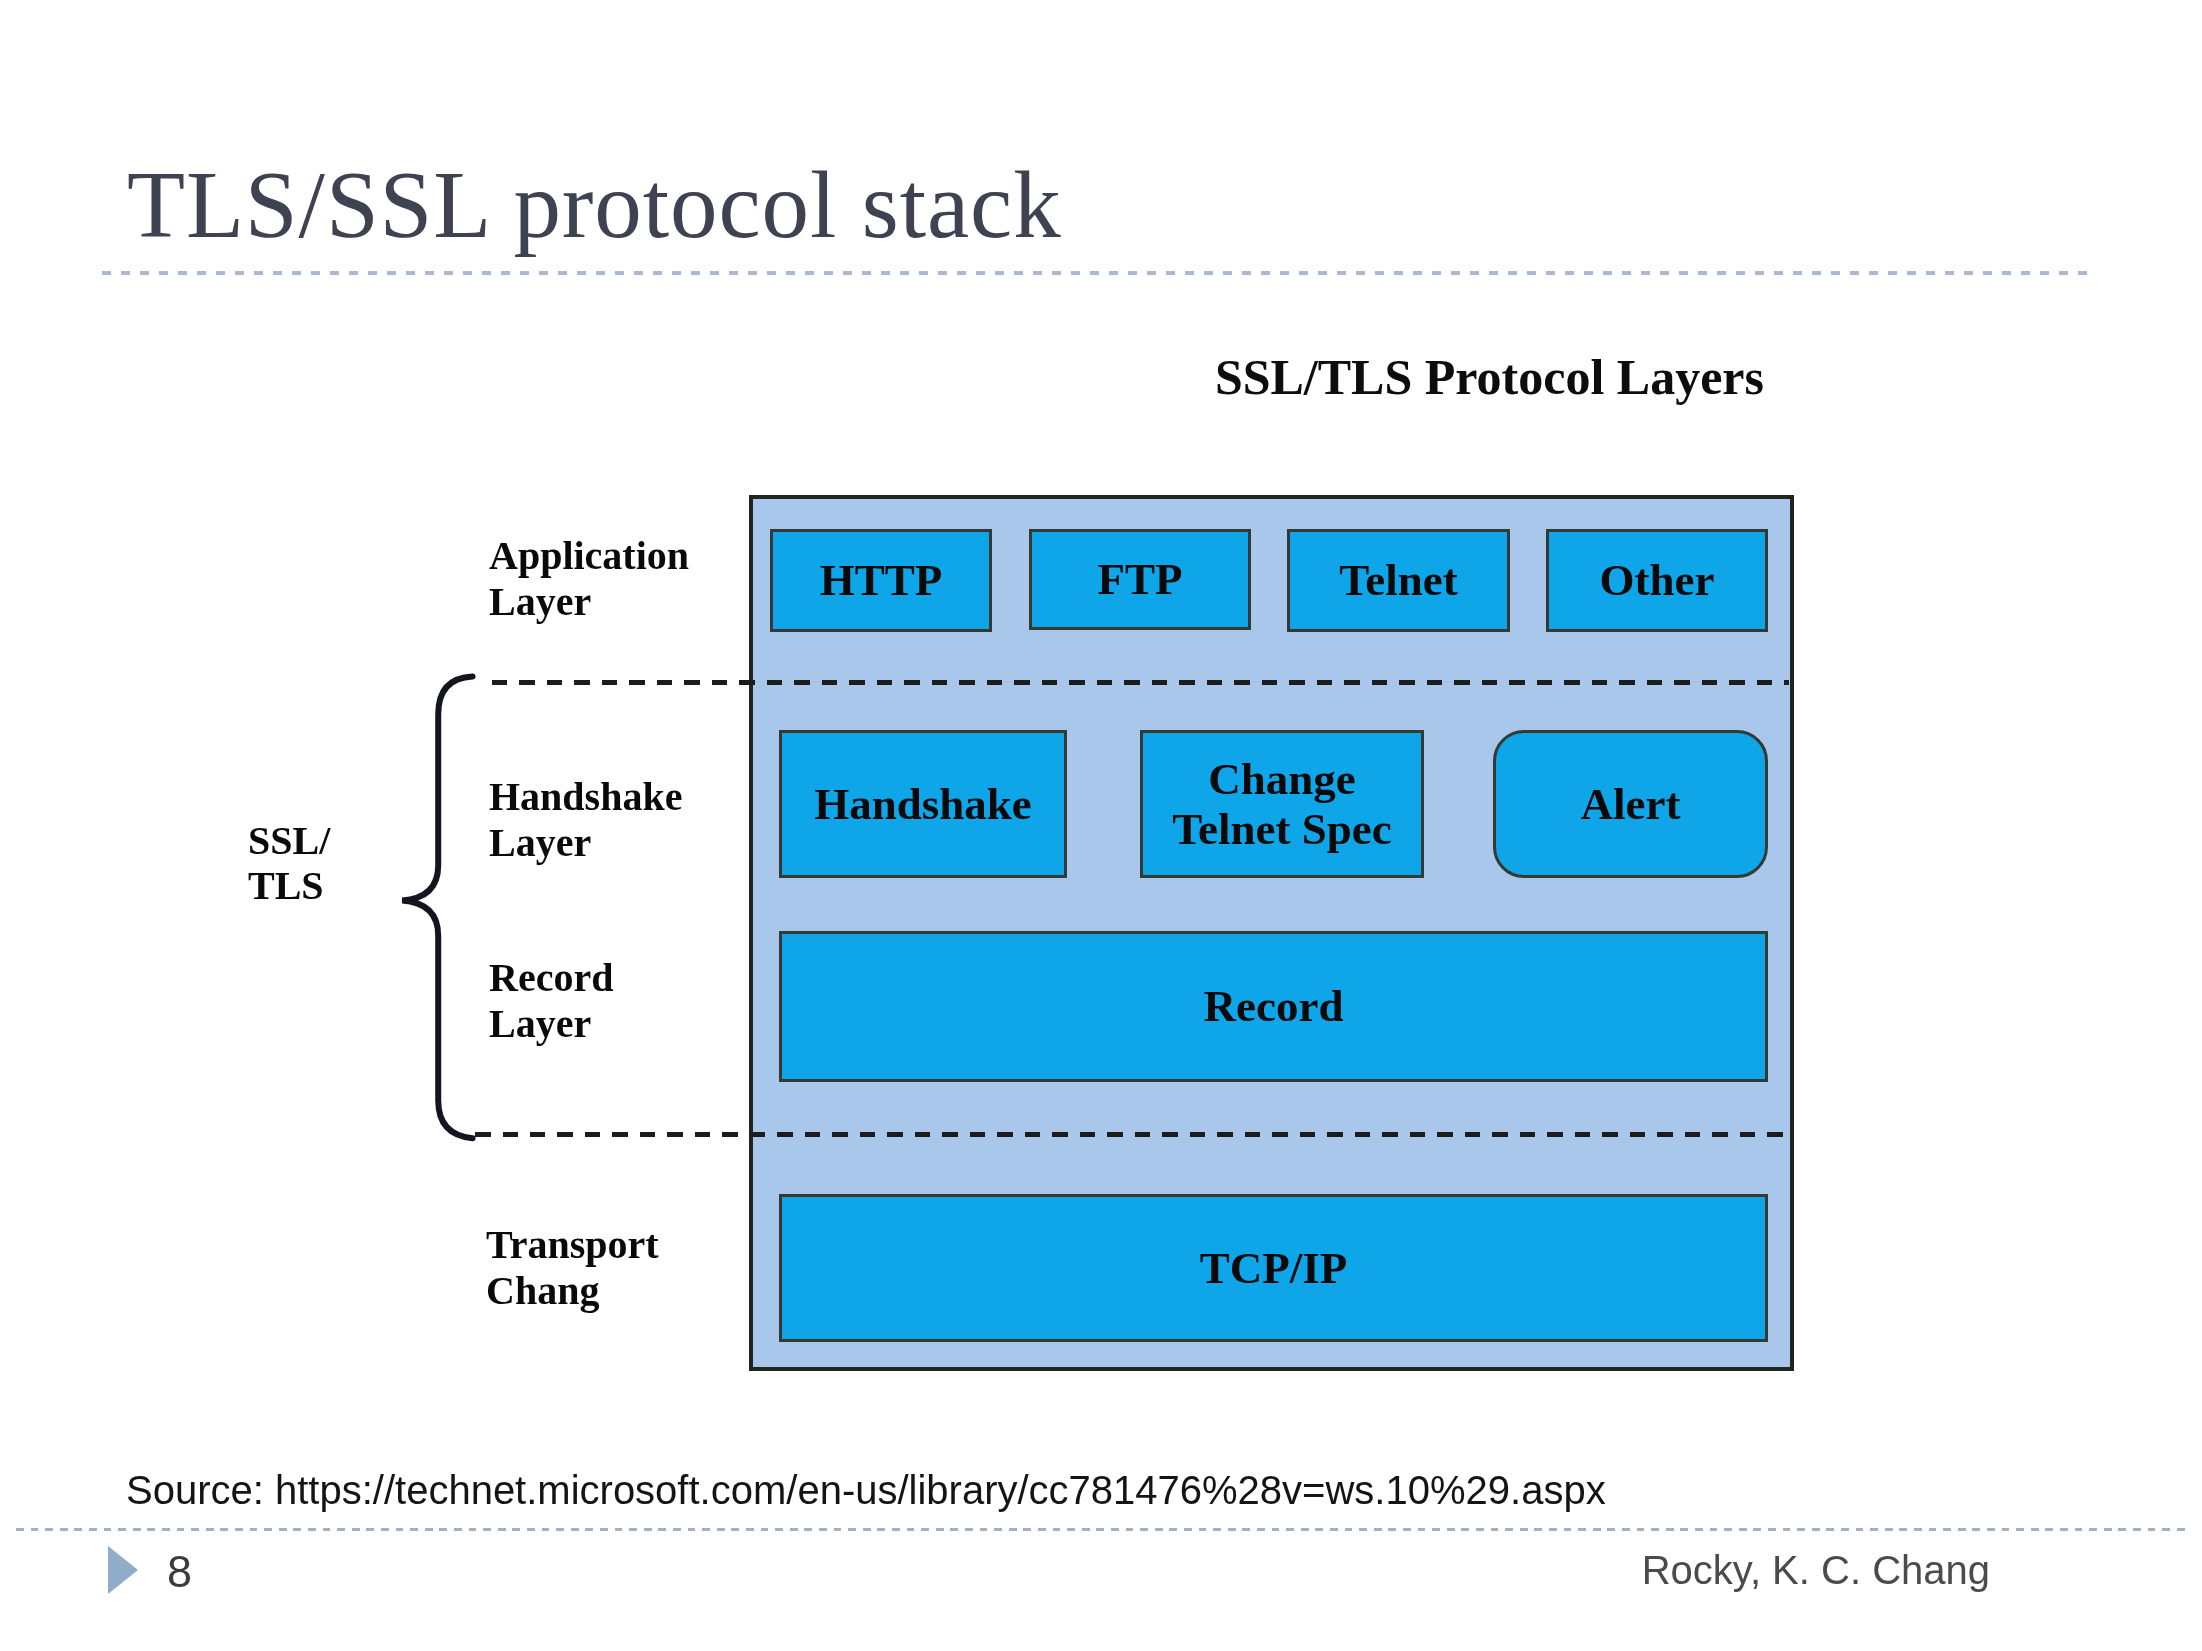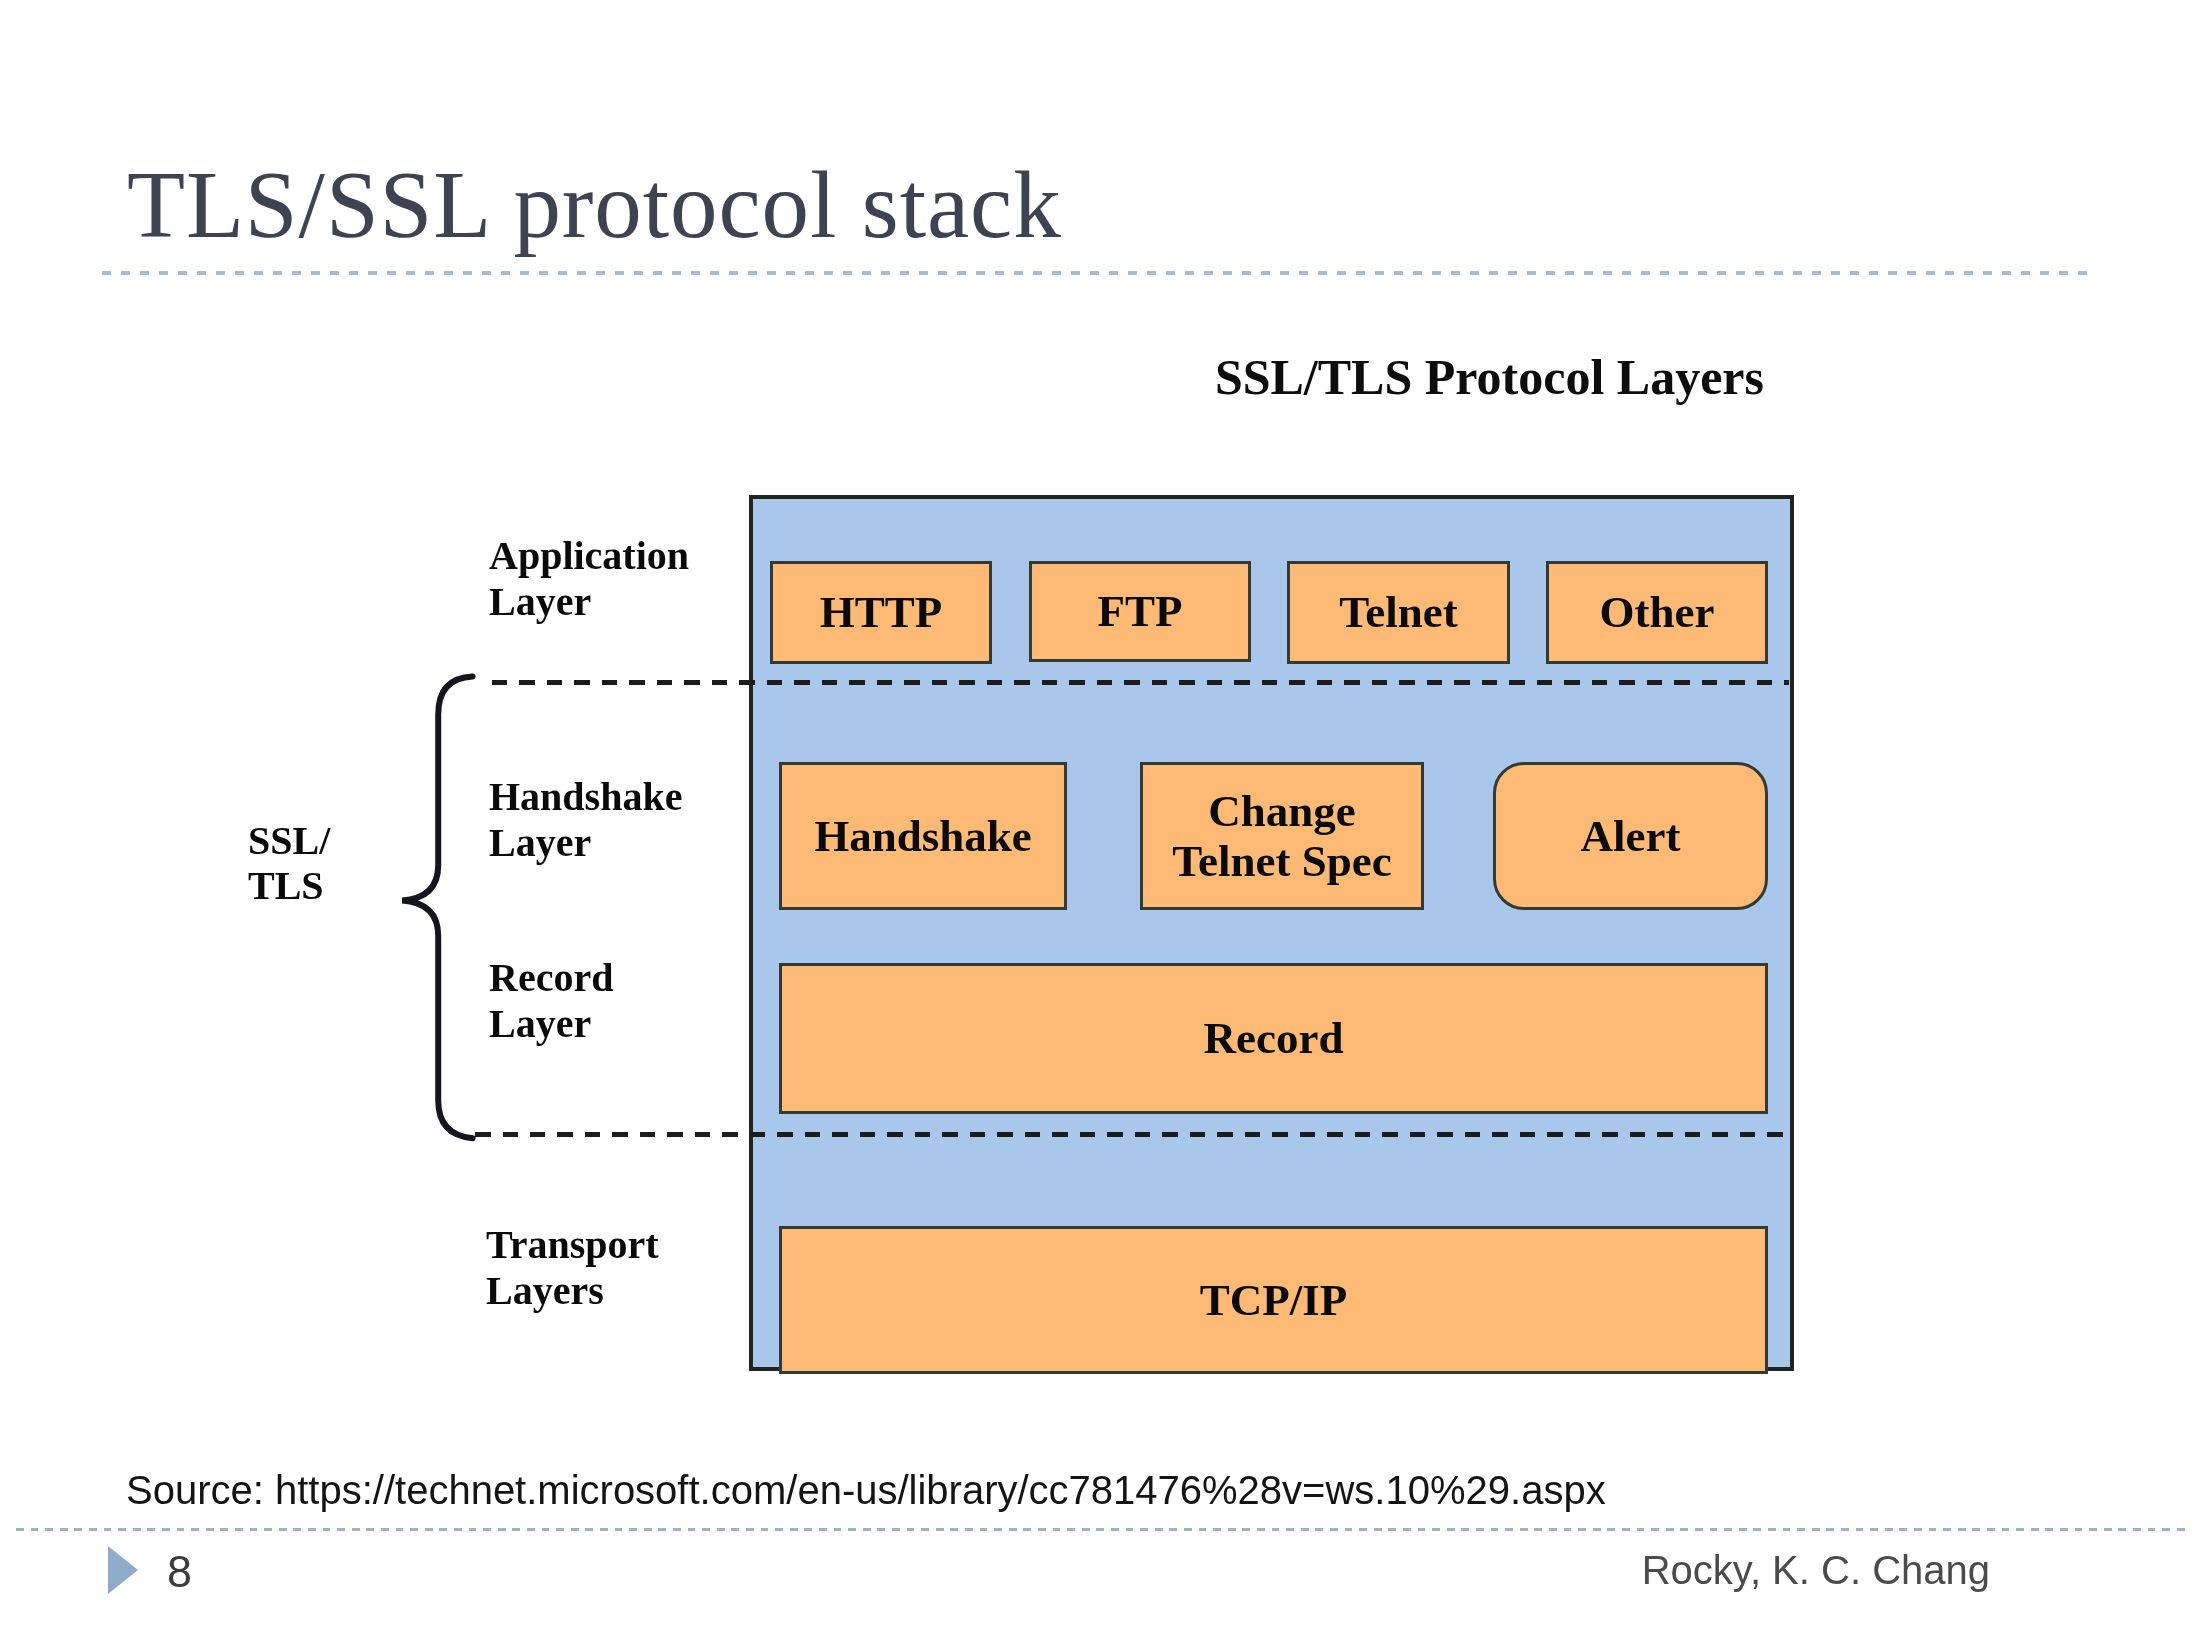--- a/index.html
+++ b/index.html
@@ -61,32 +61,31 @@
   .dashed-line {
     position: absolute;
     height: 5.2px;
     background: repeating-linear-gradient(to right, #1c1c1c 0 15.5px, transparent 15.5px 27.5px);
   }
   #dashed-line-1 { left: 492px; top: 680px;  width: 1297px; }
   #dashed-line-2 { left: 475px; top: 1132px; width: 1315px; }
 
   .pbox {
     position: absolute;
-    background: #fdba74;
+    background: #0ea5e9;
     border: 3.4px solid #333a33;
     box-sizing: border-box;
     display: flex;
     align-items: center;
     justify-content: center;
     text-align: center;
     font-size: 45px;
     font-weight: bold;
     color: #0a0a0a;
     line-height: 1.12;
-    margin-top: 32px;
   }
   #box-http    { left: 770px;  top: 529px;  width: 222px;  height: 103px; }
   #box-ftp     { left: 1029px; top: 529px;  width: 222px;  height: 101px; }
   #box-telnet  { left: 1287px; top: 529px;  width: 223px;  height: 103px; }
   #box-other   { left: 1546px; top: 529px;  width: 222px;  height: 103px; }
   #box-handshake { left: 779px;  top: 730px; width: 288px; height: 148px; }
   #box-ccs       { left: 1140px; top: 730px; width: 284px; height: 148px; padding: 0 8.6px; }
   #box-alert     { left: 1493px; top: 730px; width: 275px; height: 148px; border-radius: 31px; }
   #box-record    { left: 779px;  top: 931px; width: 989px; height: 151px; }
   #box-tcpip     { left: 779px;  top: 1194px; width: 989px; height: 148px; }
@@ -178,21 +177,21 @@
   <div class="fig-title">SSL/TLS Protocol Layers</div>
 
   <div class="blue-panel"></div>
 
   <div class="dashed-line" id="dashed-line-1"></div>
   <div class="dashed-line" id="dashed-line-2"></div>
 
   <div class="layer-label" id="label-application">Application Layer</div>
   <div class="layer-label" id="label-handshake">Handshake Layer</div>
   <div class="layer-label" id="label-record">Record Layer</div>
-  <div class="layer-label" id="label-transport">Transport Layers</div>
+  <div class="layer-label" id="label-transport">Transport Chang</div>
 
   <div class="ssl-tls-label">
     <div>SSL/</div>
     <div>TLS</div>
   </div>
   <svg class="brace-svg" viewBox="0 0 120 552" xmlns="http://www.w3.org/2000/svg">
     <path d="M 102 8 Q 62 10 62 52 L 62 228 Q 62 266 20 269 Q 62 272 62 310 L 62 502 Q 62 542 102 546" fill="none" stroke="#15151f" stroke-width="7" stroke-linecap="round"></path>
   </svg>
 
   <div class="pbox" id="box-http">HTTP</div>

